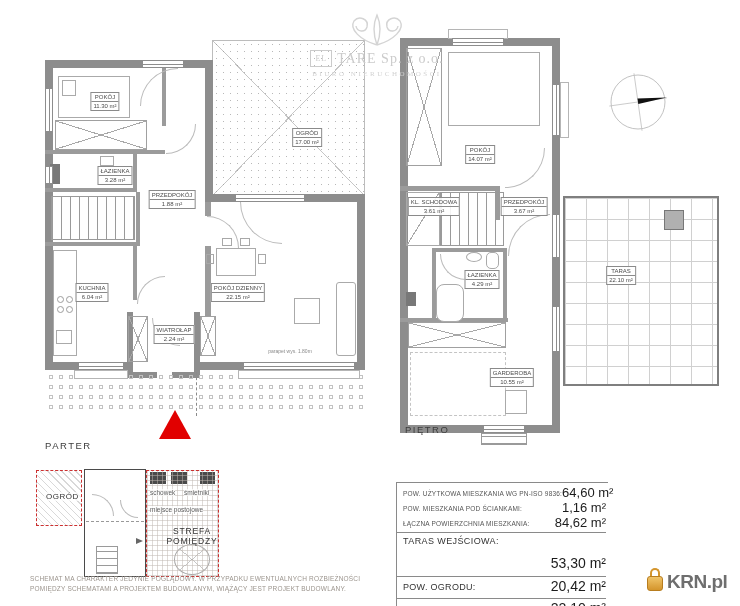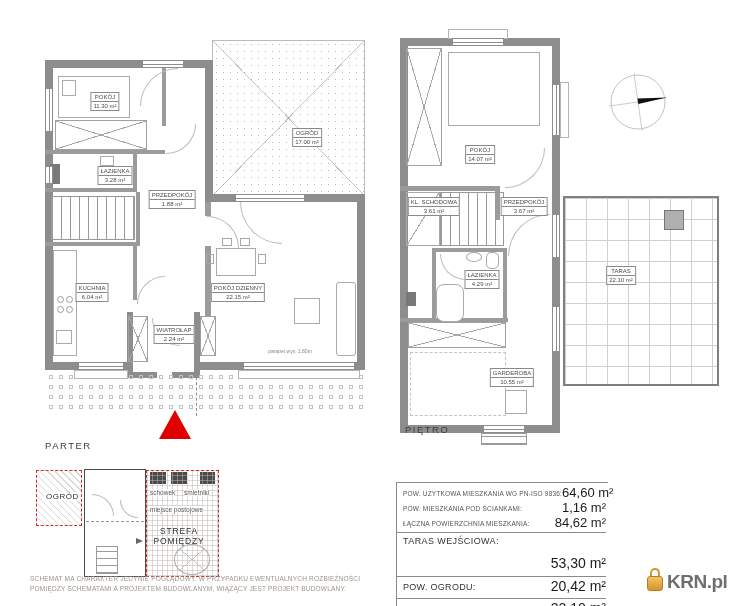--- a/index.html
+++ b/index.html
@@ -97,20 +97,30 @@
             border-radius:3px;background:linear-gradient(#f0c469,#d4952c);box-sizing:border-box}
   .krn-text{font-size:19px;font-weight:bold;color:#6e6e6e;letter-spacing:-.5px;line-height:25px}
   .circ{position:absolute;width:7px;height:7px;border:1px solid #9d9d9d;border-radius:50%;box-sizing:border-box}
   .chair{position:absolute;border:1px solid #a8a8a8;box-sizing:border-box}
 </style>
 </head>
 <body>
 
 <div class="canvas">
 
+  <div class="wm" style="left:292px;top:12px;width:170px">
+    <svg width="78" height="36" viewBox="0 0 78 36">
+      <path d="M39 33 C22 28 11 17 16 9 C21 3 31 7 29 15 C27 21 19 20 18 14 M39 33 C56 28 67 17 62 9 C57 3 47 7 49 15 C51 21 59 20 60 14 M39 33 C35 22 35 12 39 3 C43 12 43 22 39 33" fill="none" stroke="#d4d4d4" stroke-width="1.4"></path>
+    </svg>
+    <div class="wm-line1">
+      <span class="wm-box">EL</span>
+      <span>TARE Sp. z o.o.</span>
+    </div>
+    <div class="wm-sub">BIURO NIERUCHOMOŚCI</div>
+  </div>
 
   <div class="dots" style="left:212px;top:40px;width:153px;height:156px">
     <div class="gx"></div>
   </div>
   <div class="tag" style="left:307px;top:128px">
     <div class="tag-l">OGRÓD</div>
     <div class="tag-a">17.00 m²</div>
   </div>
 
   <div class="w" style="left:45px;top:60px;width:8px;height:310px"></div>
@@ -285,21 +295,21 @@
   <div class="sth" style="left:96px;top:546px;width:22px;height:28px"></div>
   <div class="arc tr" style="left:92px;top:494px;width:22px;height:22px"></div>
   <div class="arc bl" style="left:120px;top:500px;width:18px;height:18px"></div>
   <div class="redbox hatchg" style="left:146px;top:470px;width:73px;height:107px"></div>
   <div class="sp-dark" style="left:150px;top:472px;width:16px;height:12px"></div>
   <div class="sp-dark" style="left:171px;top:472px;width:16px;height:12px"></div>
   <div class="sp-dark" style="left:200px;top:472px;width:15px;height:12px"></div>
   <div class="sp-txt" style="left:150px;top:489px">schowek</div>
   <div class="sp-txt" style="left:184px;top:489px">śmietniki</div>
   <div class="sp-txt" style="left:150px;top:506px">miejsce postojowe</div>
-  <div class="sp-strefa" style="left:144px;top:526px;width:70px">
+  <div class="sp-strefa" style="left:157px;top:526px;width:70px">
     <div>STREFA</div>
     <div>POMIĘDZY</div>
   </div>
   <div class="sarrow" style="left:136px;top:538px"></div>
   <div class="tree" style="left:174px;top:544px;width:36px;height:31px"></div>
 
   <div class="discl" style="left:30px;top:574px;width:400px">
     <div>SCHEMAT MA CHARAKTER JEDYNIE POGLĄDOWY. W PRZYPADKU EWENTUALNYCH ROZBIEŻNOŚCI</div>
     <div>POMIĘDZY SCHEMATAMI A PROJEKTEM BUDOWLANYM, WIĄŻĄCY JEST PROJEKT BUDOWLANY.</div>
   </div>

